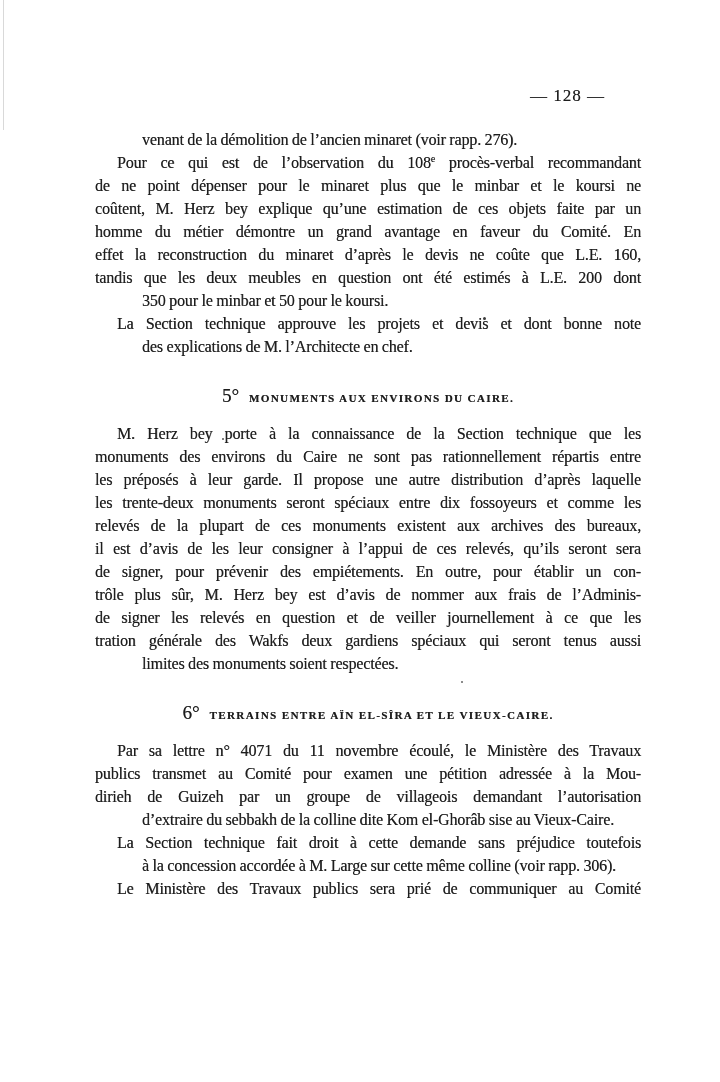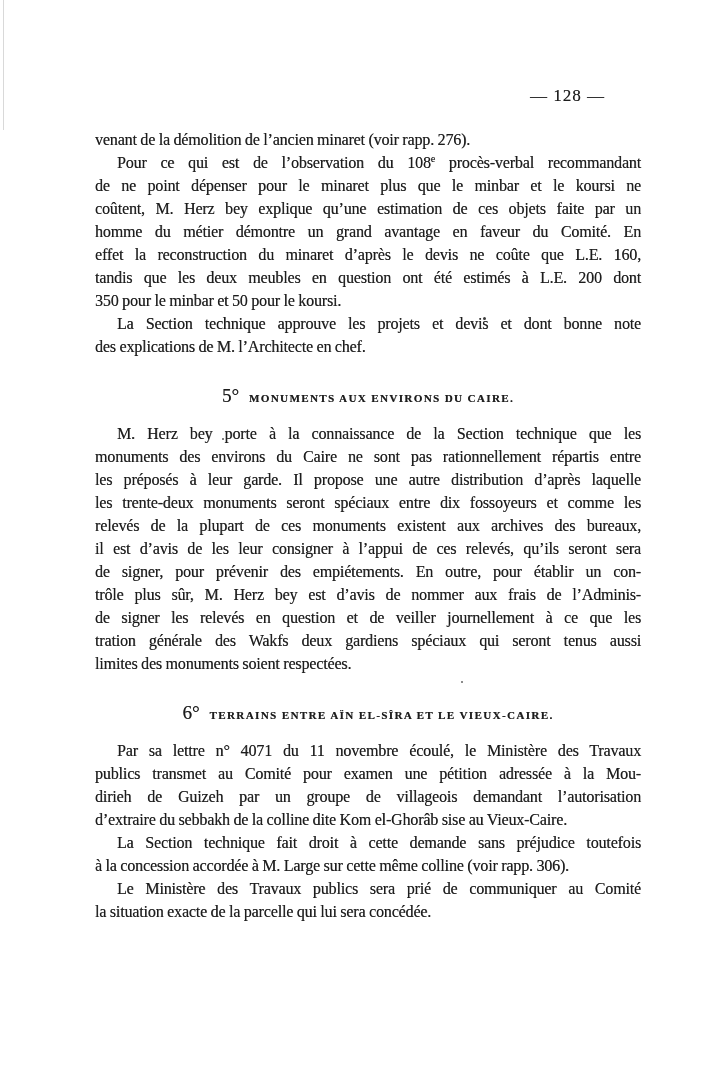--- a/index.html
+++ b/index.html
@@ -42,20 +42,21 @@
     text-align: justify;
     text-align-last: justify;
     text-shadow: 0.3px 0 0 rgba(0,0,0,0.55);
     white-space: normal;
   }
   .line.first {
     text-indent: 22px;
   }
   .line.last {
     text-align-last: left;
+    margin-left: 47px;
   }
   .line sup {
     font-size: 10px;
     line-height: 0;
   }
   .heading {
     text-align: center;
     margin-top: 26px;
     margin-bottom: 12px;
     line-height: 23px;
@@ -135,16 +136,15 @@
         <div class="line"><span>publics transmet au Comité pour examen une pétition adressée à la Mou-</span></div>
         <div class="line"><span>dirieh de Guizeh par un groupe de villageois demandant l’autorisation</span></div>
         <div class="line last"><span>d’extraire du sebbakh de la colline dite Kom el-Ghorâb sise au Vieux-Caire.</span></div>
       </div>
       <div class="para">
         <div class="line first"><span>La Section technique fait droit à cette demande sans préjudice toutefois</span></div>
         <div class="line last"><span>à la concession accordée à M. Large sur cette même colline (voir rapp. 306).</span></div>
       </div>
       <div class="para">
         <div class="line first"><span>Le Ministère des Travaux publics sera prié de communiquer au Comité</span></div>
-        <div class="line last"><span>la situation exacte de la parcelle qui lui sera concédée.</span></div>
       </div>
     </div>
 </div>
 
 </body></html>

